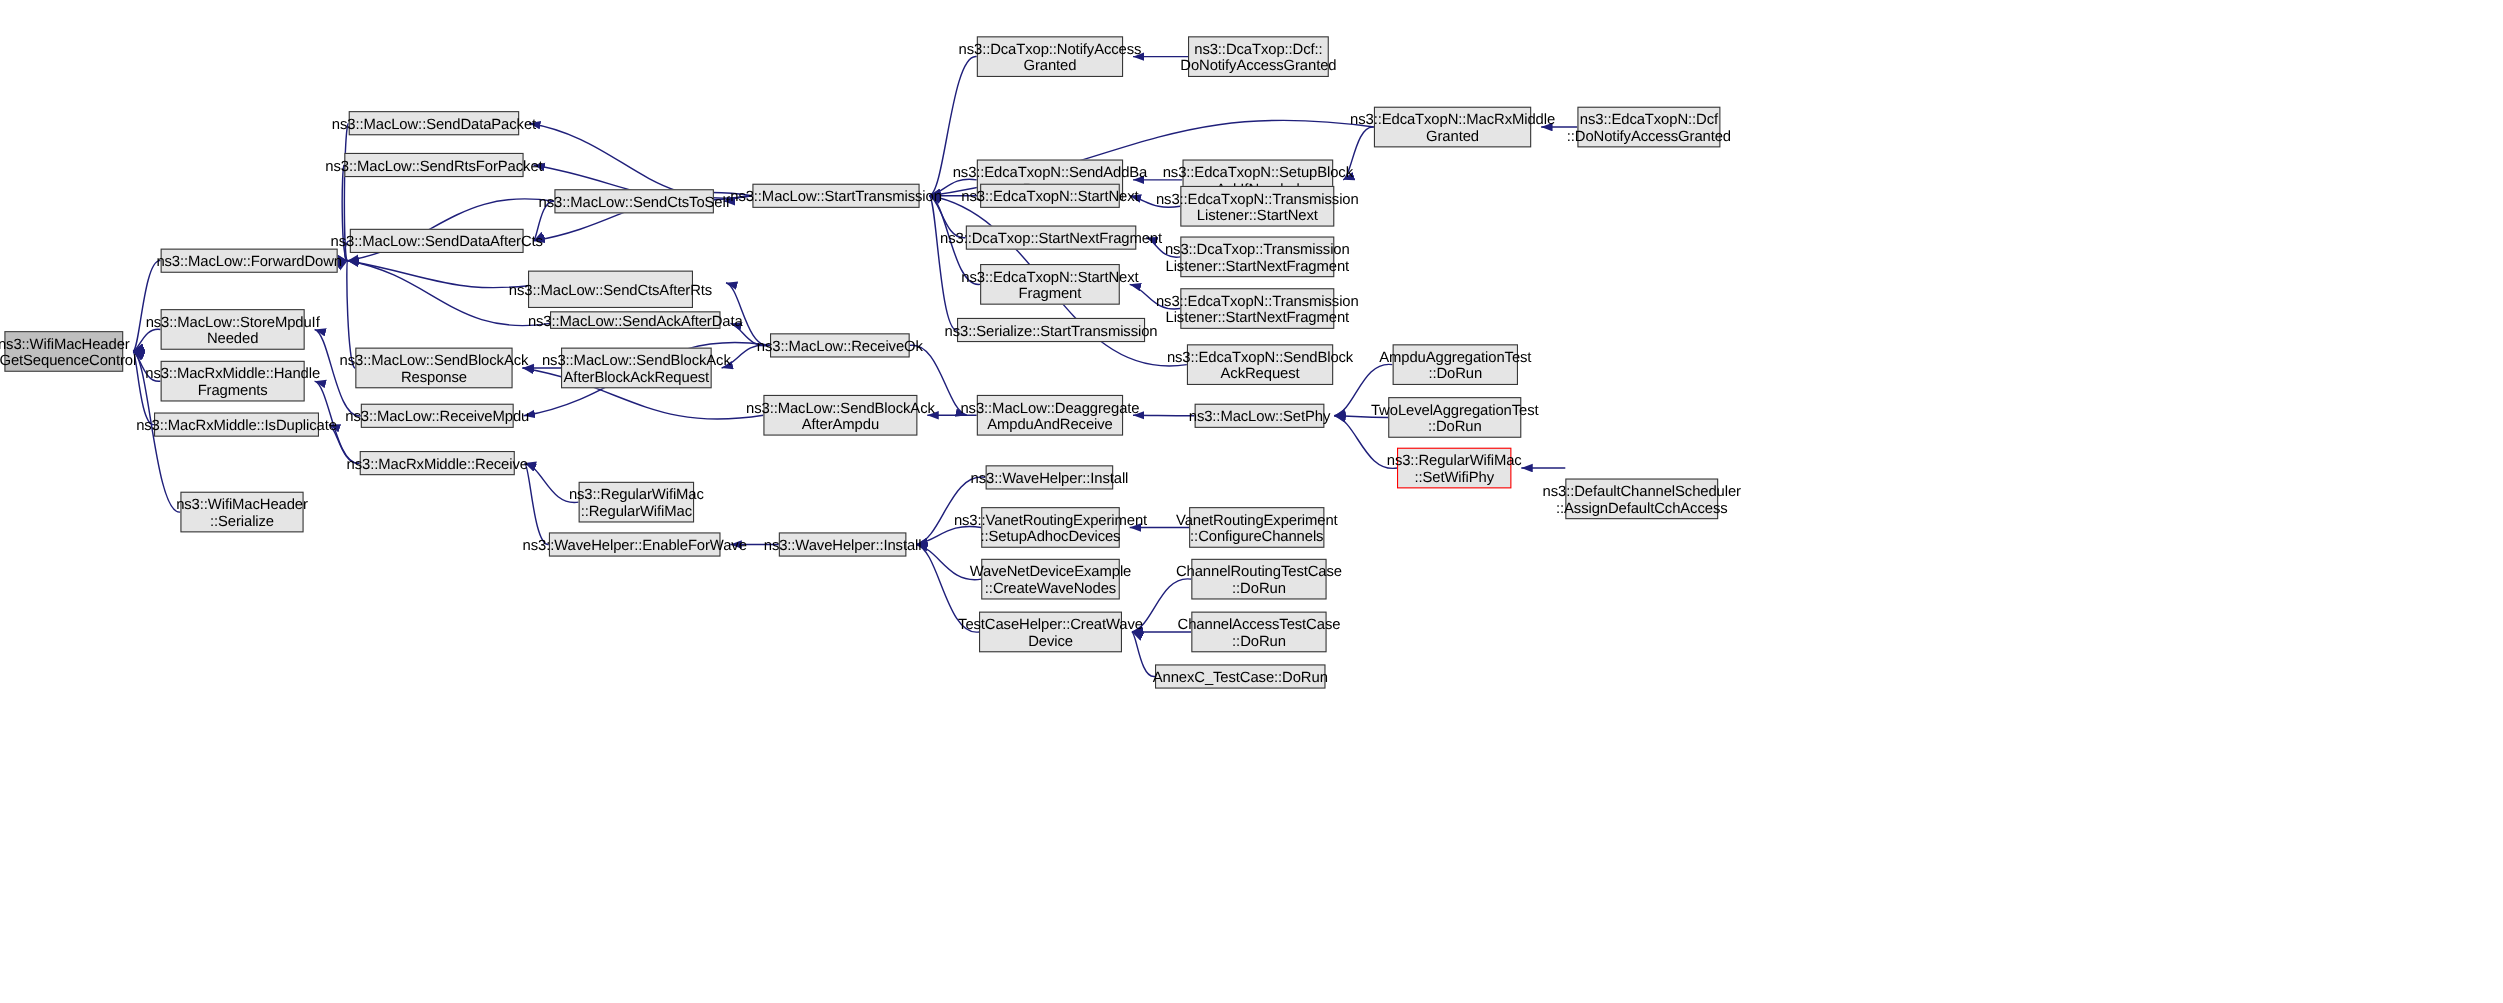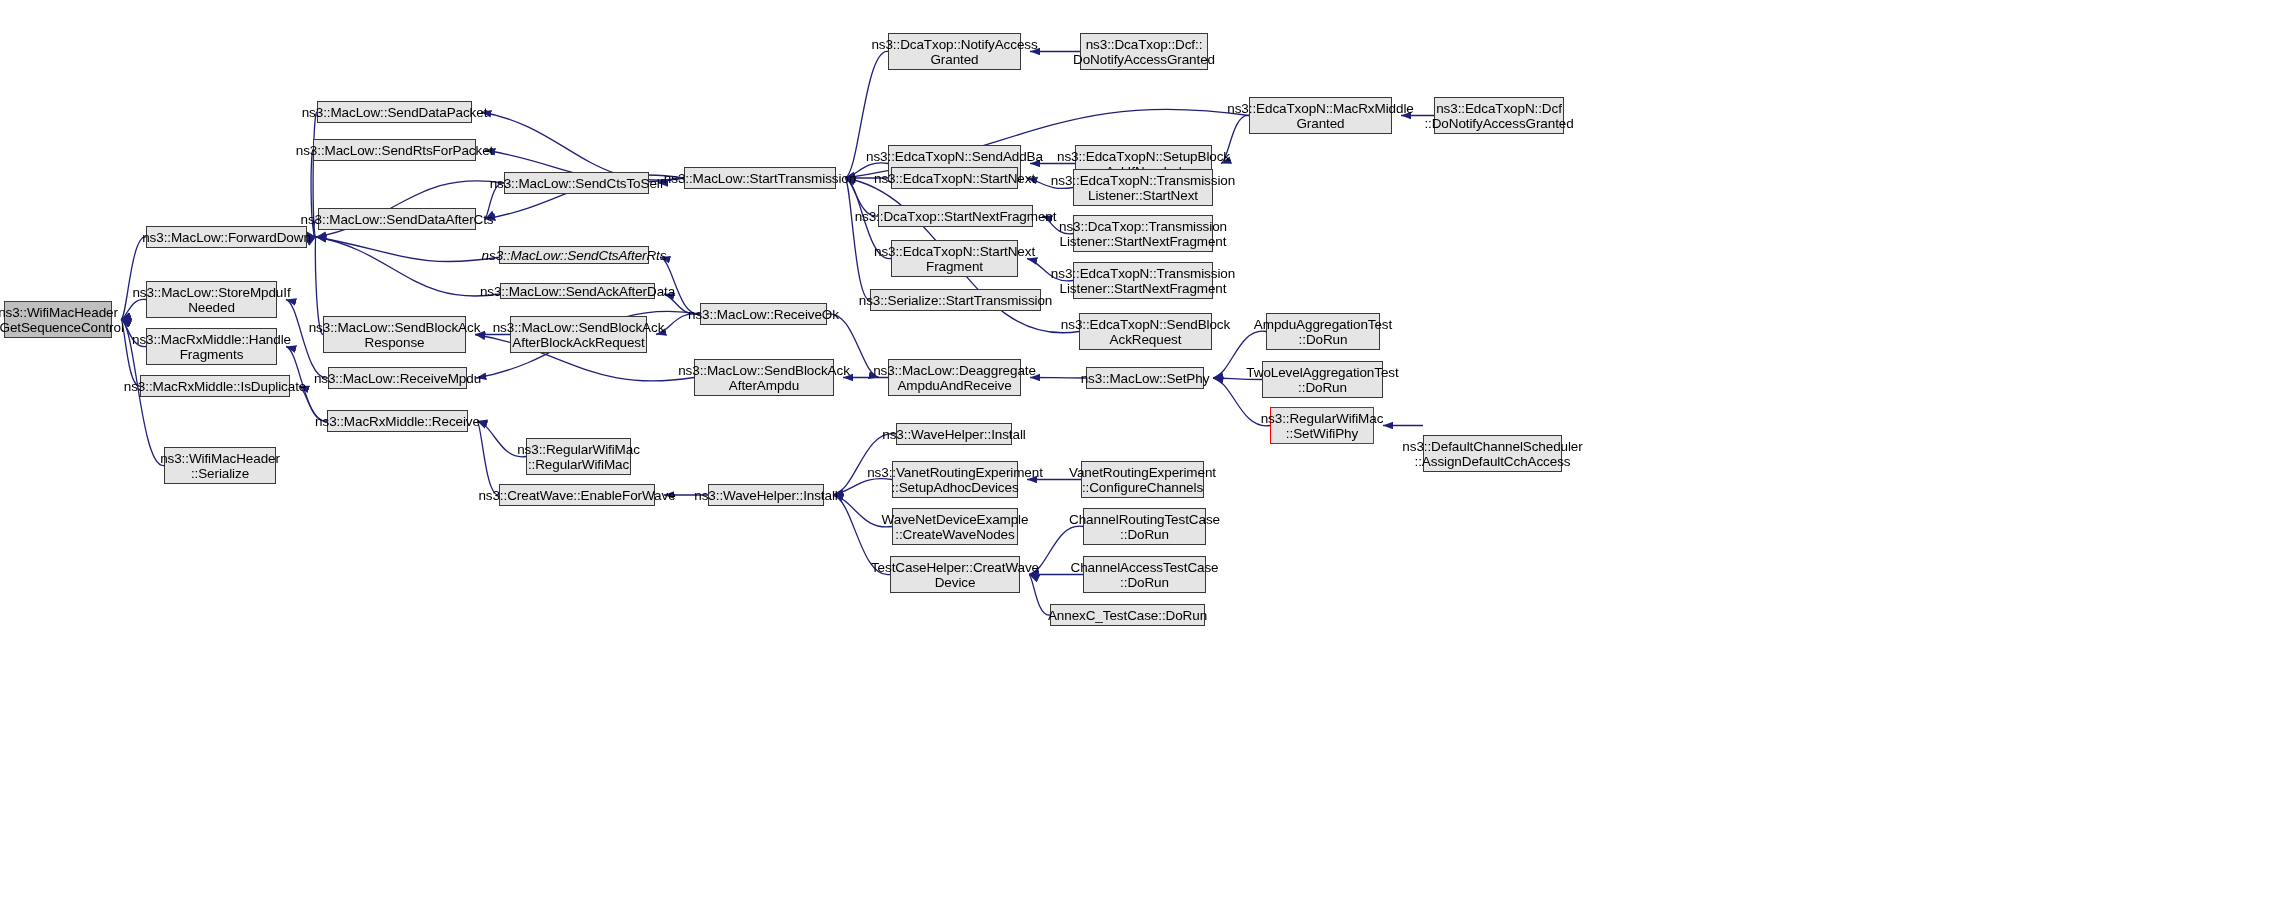--- a/index.html
+++ b/index.html
@@ -123,27 +123,27 @@
       <div class="node" style="left: 164px; top: 447px; width: 112px; height: 37px;">ns3::WifiMacHeader
 ::Serialize</div>
       <div class="node" style="left: 317px; top: 101px; width: 155px; height: 22px;">ns3::MacLow::SendDataPacket</div>
       <div class="node" style="left: 313px; top: 139px; width: 163px; height: 22px;">ns3::MacLow::SendRtsForPacket</div>
       <div class="node" style="left: 318px; top: 208px; width: 158px; height: 22px;">ns3::MacLow::SendDataAfterCts</div>
       <div class="node" style="left: 323px; top: 316px; width: 143px; height: 37px;">ns3::MacLow::SendBlockAck
 Response</div>
       <div class="node" style="left: 328px; top: 367px; width: 139px; height: 22px;">ns3::MacLow::ReceiveMpdu</div>
       <div class="node" style="left: 327px; top: 410px; width: 141px; height: 22px;">ns3::MacRxMiddle::Receive</div>
       <div class="node" style="left: 504px; top: 172px; width: 145px; height: 22px;">ns3::MacLow::SendCtsToSelf</div>
-      <div class="node" style="left: 499px; top: 246px; width: 150px; height: 18px; font-style: italic;">ns3::MacLow::SendCtsAfterRts</div>
+      <div class="node" style="left: 480px; top: 246px; width: 150px; height: 34px;">ns3::MacLow::SendCtsAfterRts</div>
       <div class="node" style="left: 500px; top: 283px; width: 155px; height: 16px;">ns3::MacLow::SendAckAfterData</div>
       <div class="node" style="left: 510px; top: 316px; width: 137px; height: 37px;">ns3::MacLow::SendBlockAck
 AfterBlockAckRequest</div>
       <div class="node" style="left: 526px; top: 438px; width: 105px; height: 37px;">ns3::RegularWifiMac
 ::RegularWifiMac</div>
-      <div class="node" style="left: 499px; top: 484px; width: 156px; height: 22px;">ns3::CreatWave::EnableForWave</div>
+      <div class="node" style="left: 499px; top: 484px; width: 156px; height: 22px;">ns3::WaveHelper::EnableForWave</div>
       <div class="node" style="left: 684px; top: 167px; width: 152px; height: 22px;">ns3::MacLow::StartTransmission</div>
       <div class="node" style="left: 700px; top: 303px; width: 127px; height: 22px;">ns3::MacLow::ReceiveOk</div>
       <div class="node" style="left: 694px; top: 359px; width: 140px; height: 37px;">ns3::MacLow::SendBlockAck
 AfterAmpdu</div>
       <div class="node" style="left: 708px; top: 484px; width: 116px; height: 22px;">ns3::WaveHelper::Install</div>
       <div class="node" style="left: 888px; top: 145px; width: 133px; height: 37px;">ns3::EdcaTxopN::SendAddBa
 Request</div>
       <div class="node" style="left: 891px; top: 167px; width: 127px; height: 22px;">ns3::EdcaTxopN::StartNext</div>
       <div class="node" style="left: 878px; top: 205px; width: 155px; height: 22px;">ns3::DcaTxop::StartNextFragment</div>
       <div class="node" style="left: 891px; top: 240px; width: 127px; height: 37px;">ns3::EdcaTxopN::StartNext

